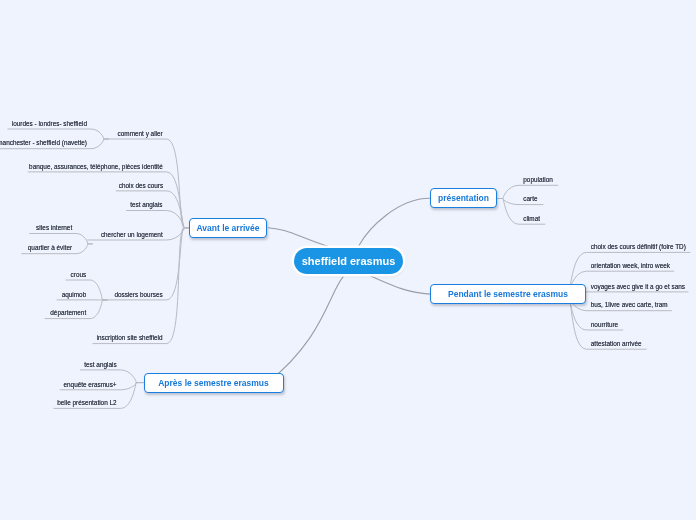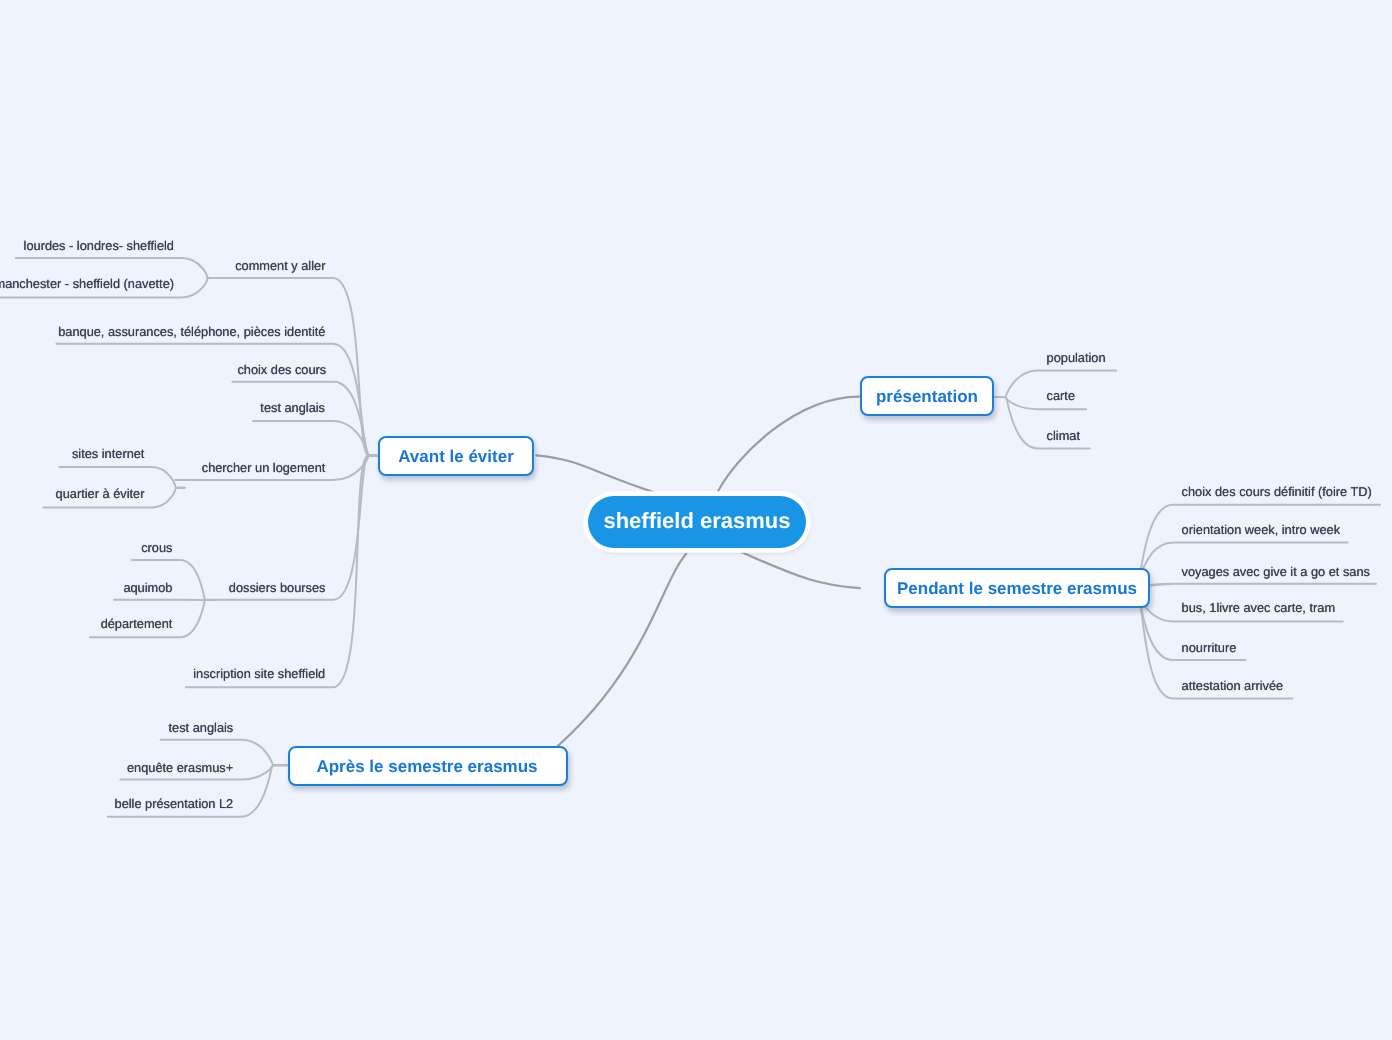--- a/index.html
+++ b/index.html
@@ -56,23 +56,23 @@
       <path class="leaf-link" d="M 622.8 330 L 586.5 330 C 571.97 330.00 569.76 294.30 568.2 294.3 L 563.00 294.3"></path>
       <path class="leaf-link" d="M 646.2 349.2 L 586.5 349.2 C 571.24 349.20 571.58 294.30 568.2 294.3 L 563.00 294.3"></path>
       <path class="leaf-link" d="M 80.3 369.9 L 120.4 369.9 C 132.26 369.90 136.88 382.60 136.2 382.6 L 143.50 382.6"></path>
       <path class="leaf-link" d="M 60.2 389.8 L 120.4 389.8 C 132.05 389.80 137.40 382.60 136.2 382.6 L 143.50 382.6"></path>
       <path class="leaf-link" d="M 53.9 408.4 L 120.4 408.4 C 132.76 408.40 135.63 382.60 136.2 382.6 L 143.50 382.6"></path>
     </g>
   </svg>
 
   <div>
     <div class="node root-node" style="left:294px;top:248px;width:109px;height:26px;border-radius:13px;">sheffield erasmus</div>
-    <div class="node lvl1-node" style="left:189px;top:218px;width:78px;height:20px;">Avant le éviter</div>
+    <div class="node lvl1-node" style="left:189px;top:218px;width:78px;height:20px;">Avant le arrivée</div>
     <div class="node lvl1-node" style="left:430px;top:188px;width:67px;height:20px;">présentation</div>
-    <div class="node lvl1-node" style="left:442px;top:284px;width:133px;height:20px;">Pendant le semestre erasmus</div>
+    <div class="node lvl1-node" style="left:430px;top:284px;width:156px;height:20px;">Pendant le semestre erasmus</div>
     <div class="node lvl1-node" style="left:143.5px;top:373px;width:140px;height:20px;text-align:right;">Après le semestre erasmus</div>
   </div>
 
   <div>
     <div class="leaf" style="right:533.3px;top:129.7px;">comment y aller</div>
     <div class="leaf" style="right:533.3px;top:162.6px;">banque, assurances, téléphone, pièces identité</div>
     <div class="leaf" style="right:532.9px;top:181.6px;">choix des cours</div>
     <div class="leaf" style="right:533.5px;top:201.2px;">test anglais</div>
     <div class="leaf" style="right:533.3px;top:230.7px;">chercher un logement</div>
     <div class="leaf" style="right:533.3px;top:290.6px;">dossiers bourses</div>

